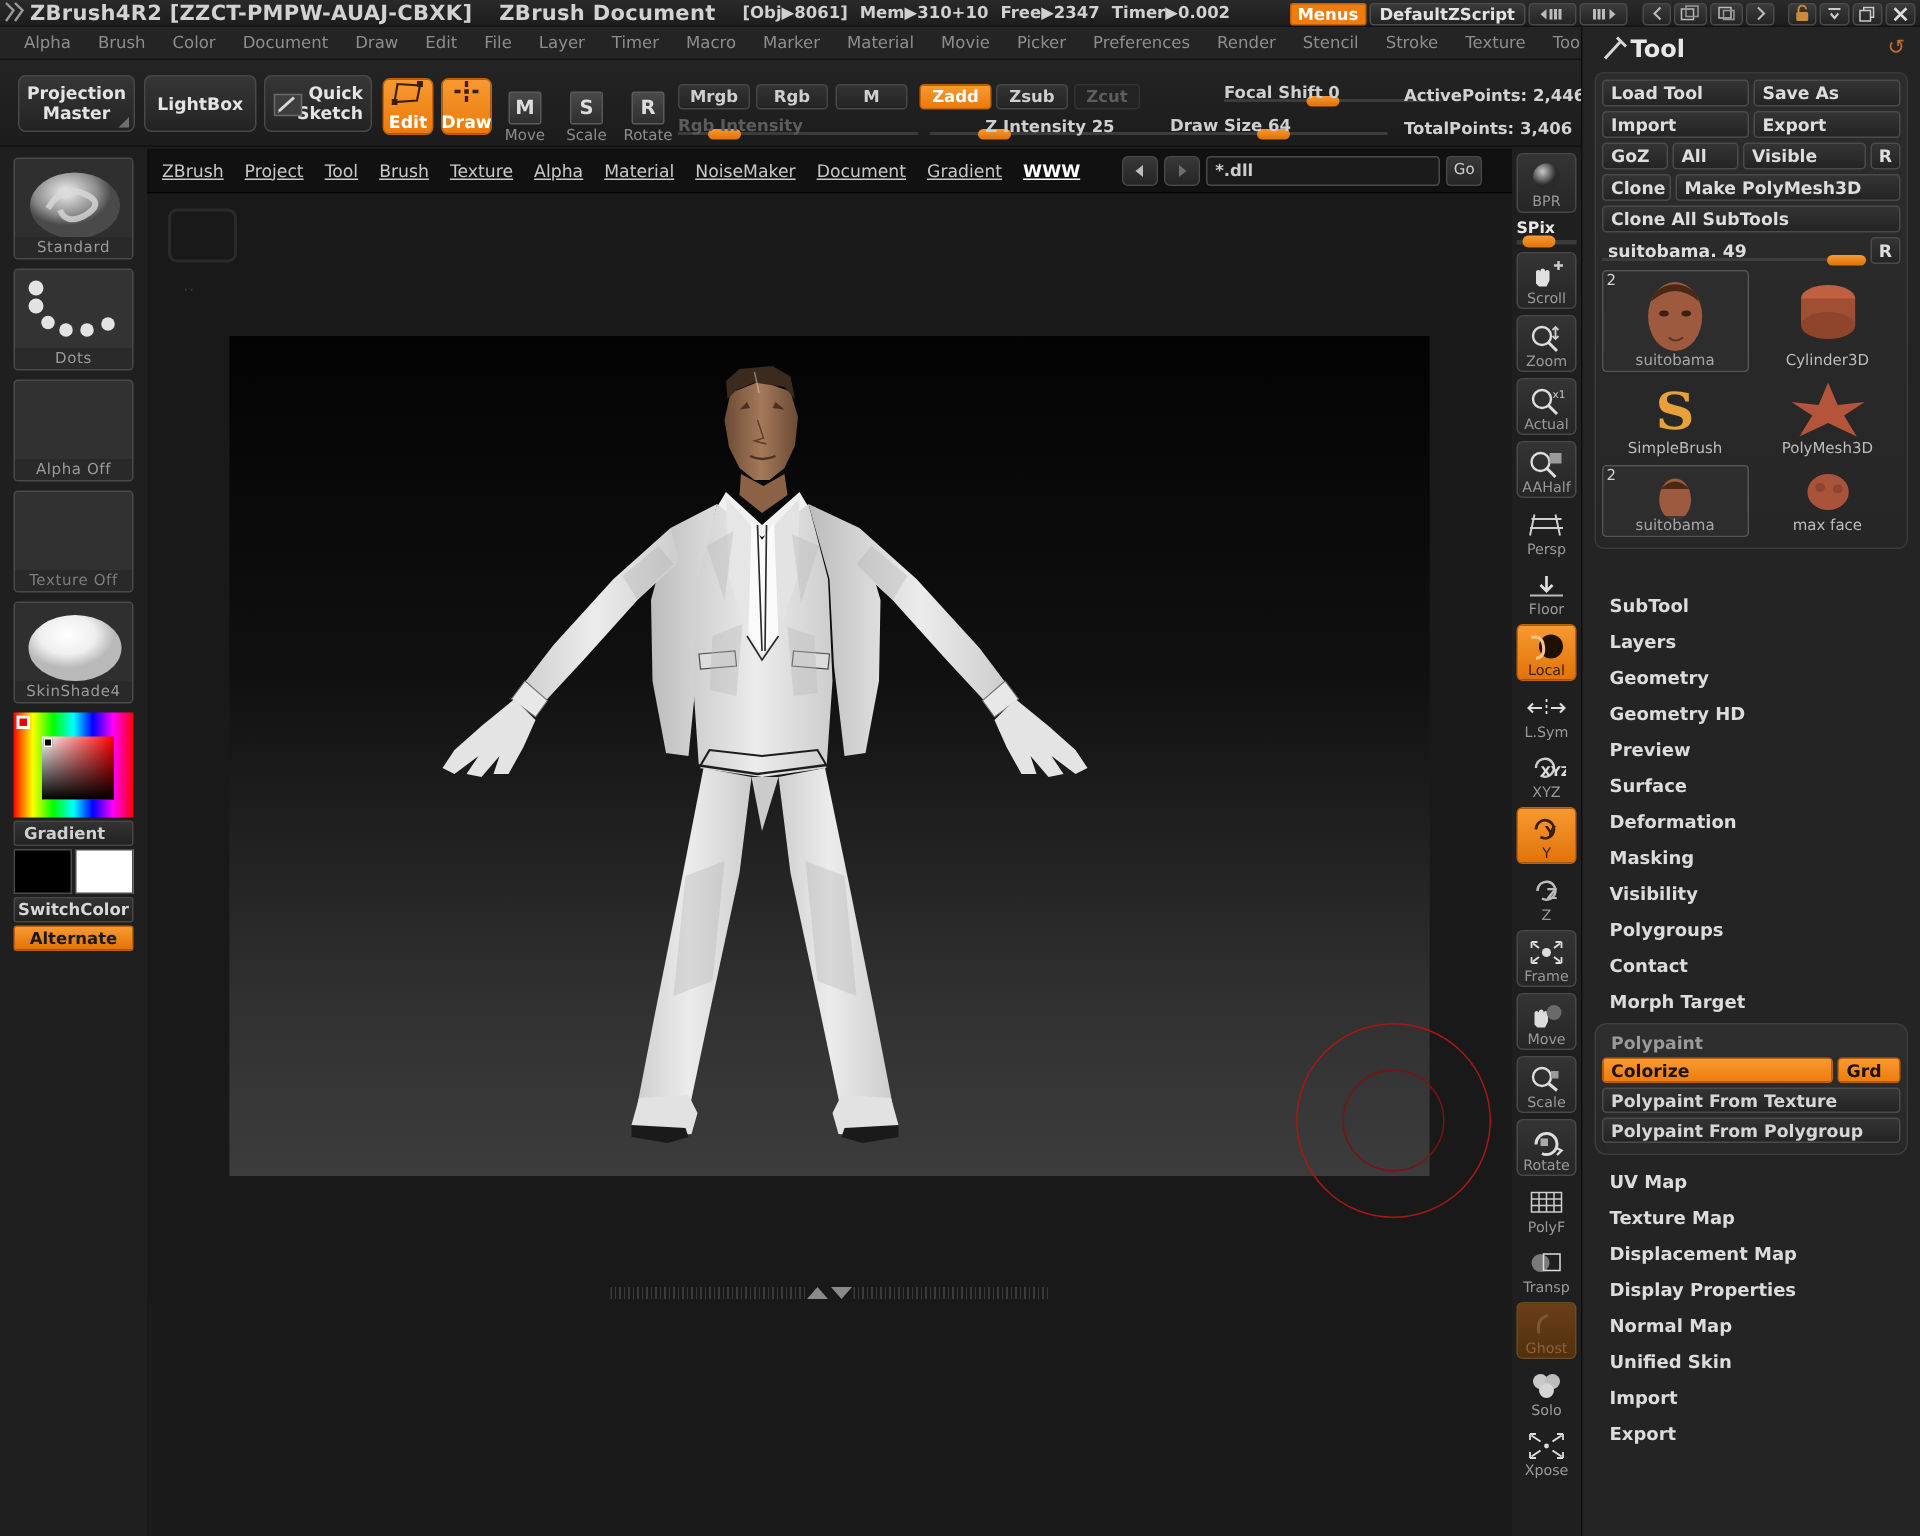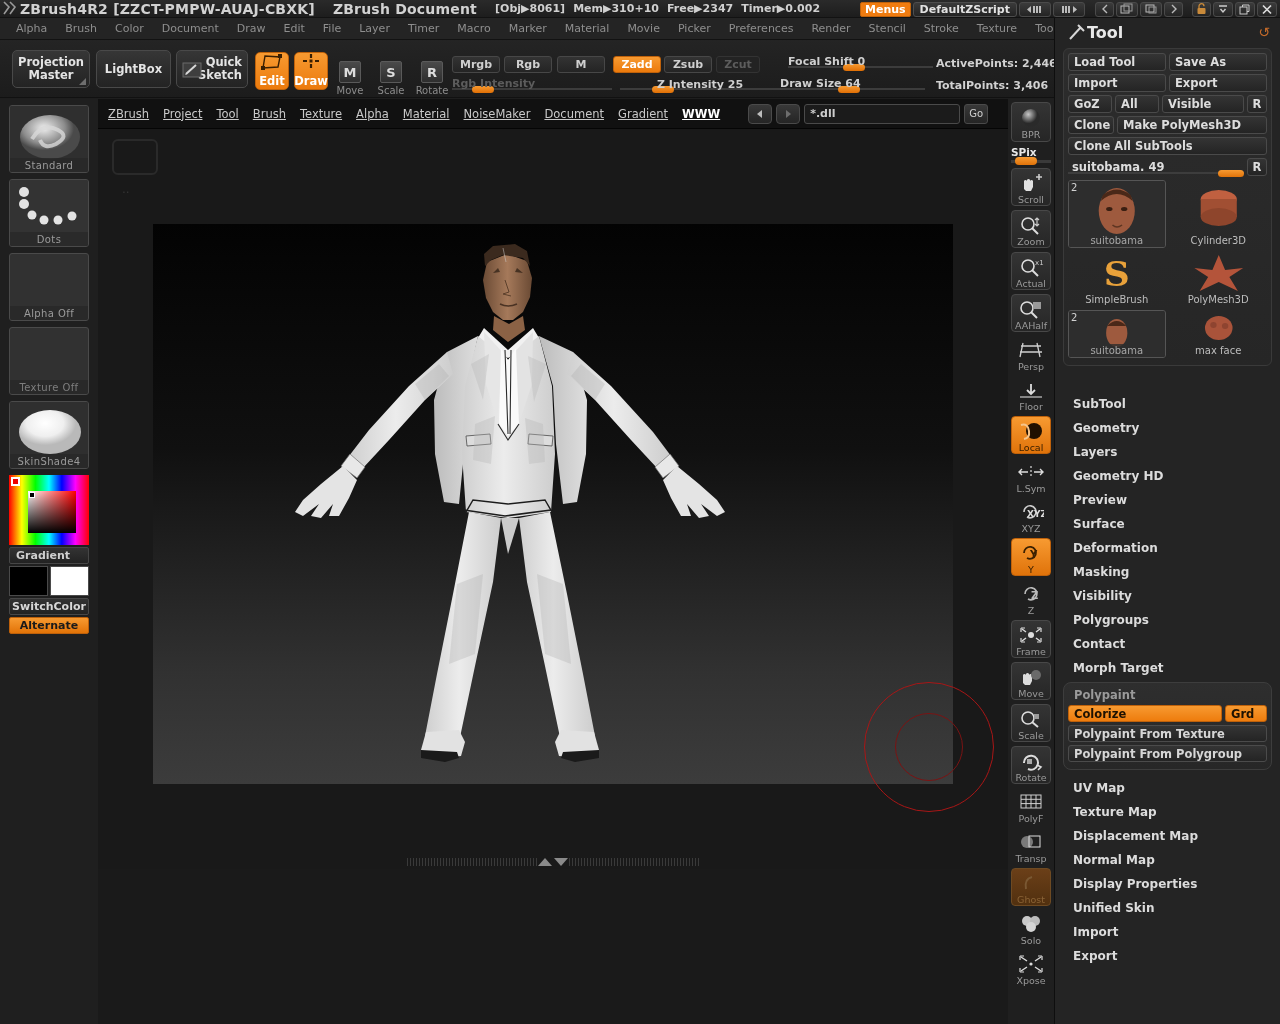--- a/index.html
+++ b/index.html
@@ -442,21 +442,21 @@
     <div class="slider dim" style="left:452px;top:36px;width:160px;">
       <span class="track"></span>
         <span class="knob" style="left:20px;"></span>
       <span class="lbl">Rgb Intensity</span>
     </div>
     <div class="slider" style="left:620px;top:36px;width:160px;justify-content:center;align-items:flex-end;">
       <span class="track"></span>
         <span class="knob" style="left:32px;"></span>
       <span class="lbl">Z Intensity 25</span>
     </div>
-    <div class="slider" style="left:788px;top:14px;width:145px;">
+    <div class="slider" style="left:816px;top:14px;width:145px;">
       <span class="track"></span>
         <span class="knob" style="left:55px;"></span>
       <span class="lbl">Focal Shift 0</span>
     </div>
     <div class="slider" style="left:780px;top:36px;width:145px;">
       <span class="track"></span>
         <span class="knob" style="left:58px;"></span>
       <span class="lbl">Draw Size 64</span>
     </div>
 
@@ -997,22 +997,22 @@
                 <ellipse cx="51" cy="15" rx="3" ry="3" fill="#8e4430"></ellipse>
             </svg>
             <span class="cap">max face</span>
           </div>
         </div>
       </div>
     </div>
 
     <div class="tp-menu" id="tp-menu-top">
         <div class="tp-menu-item">SubTool</div>
+        <div class="tp-menu-item">Layers</div>
         <div class="tp-menu-item">Geometry</div>
-        <div class="tp-menu-item">Layers</div>
         <div class="tp-menu-item">Geometry HD</div>
         <div class="tp-menu-item">Preview</div>
         <div class="tp-menu-item">Surface</div>
         <div class="tp-menu-item">Deformation</div>
         <div class="tp-menu-item">Masking</div>
         <div class="tp-menu-item">Visibility</div>
         <div class="tp-menu-item">Polygroups</div>
         <div class="tp-menu-item">Contact</div>
         <div class="tp-menu-item">Morph Target</div>
       </div>
@@ -1024,21 +1024,21 @@
         <div class="pp-btn orange" style="flex:0 0 42px">Grd</div>
       </div>
       <div class="pp-btn">Polypaint From Texture</div>
       <div class="pp-btn">Polypaint From Polygroup</div>
     </div>
 
     <div class="tp-menu" id="tp-menu-bottom" style="margin-top:6px">
         <div class="tp-menu-item">UV Map</div>
         <div class="tp-menu-item">Texture Map</div>
         <div class="tp-menu-item">Displacement Map</div>
+        <div class="tp-menu-item">Display Properties</div>
         <div class="tp-menu-item">Normal Map</div>
-        <div class="tp-menu-item">Display Properties</div>
         <div class="tp-menu-item">Unified Skin</div>
         <div class="tp-menu-item">Import</div>
         <div class="tp-menu-item">Export</div>
       </div>
   </div>
 
 </div>
 
 </body></html>

